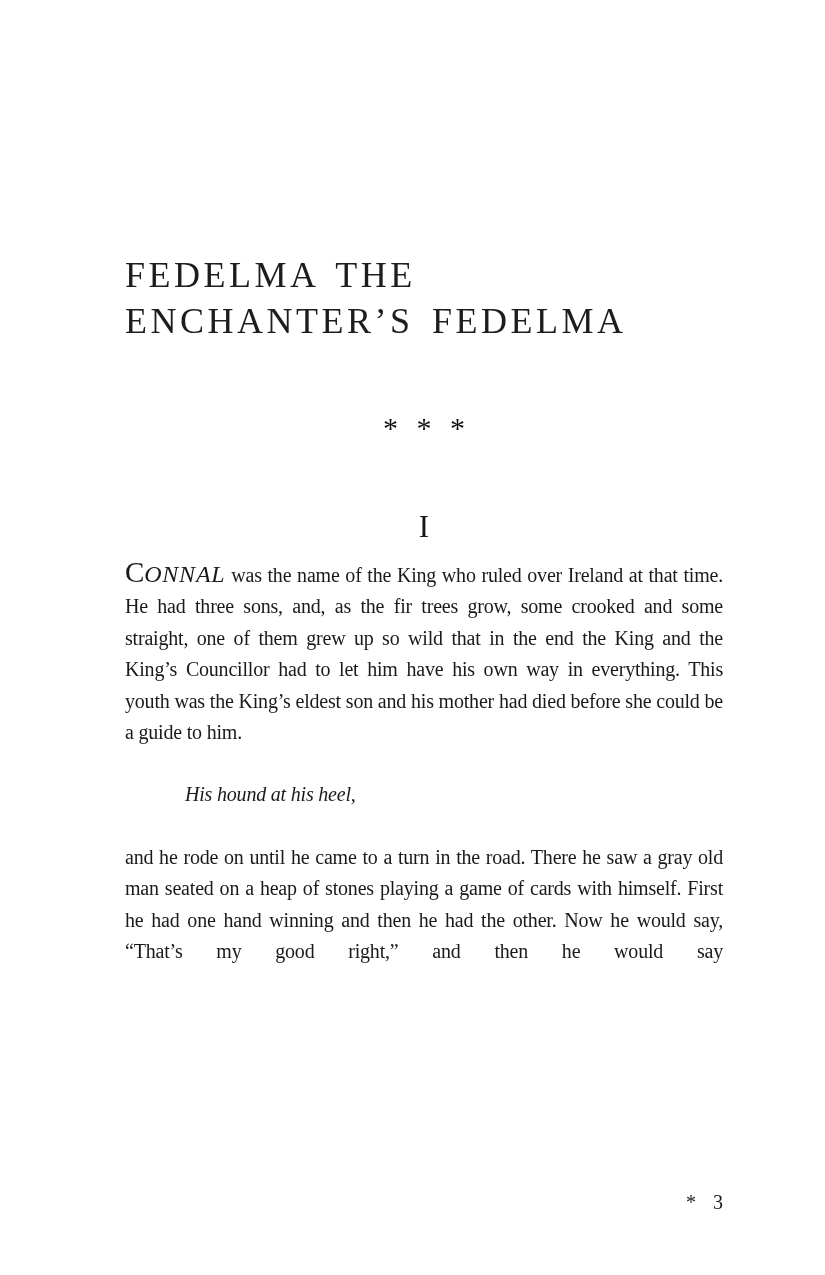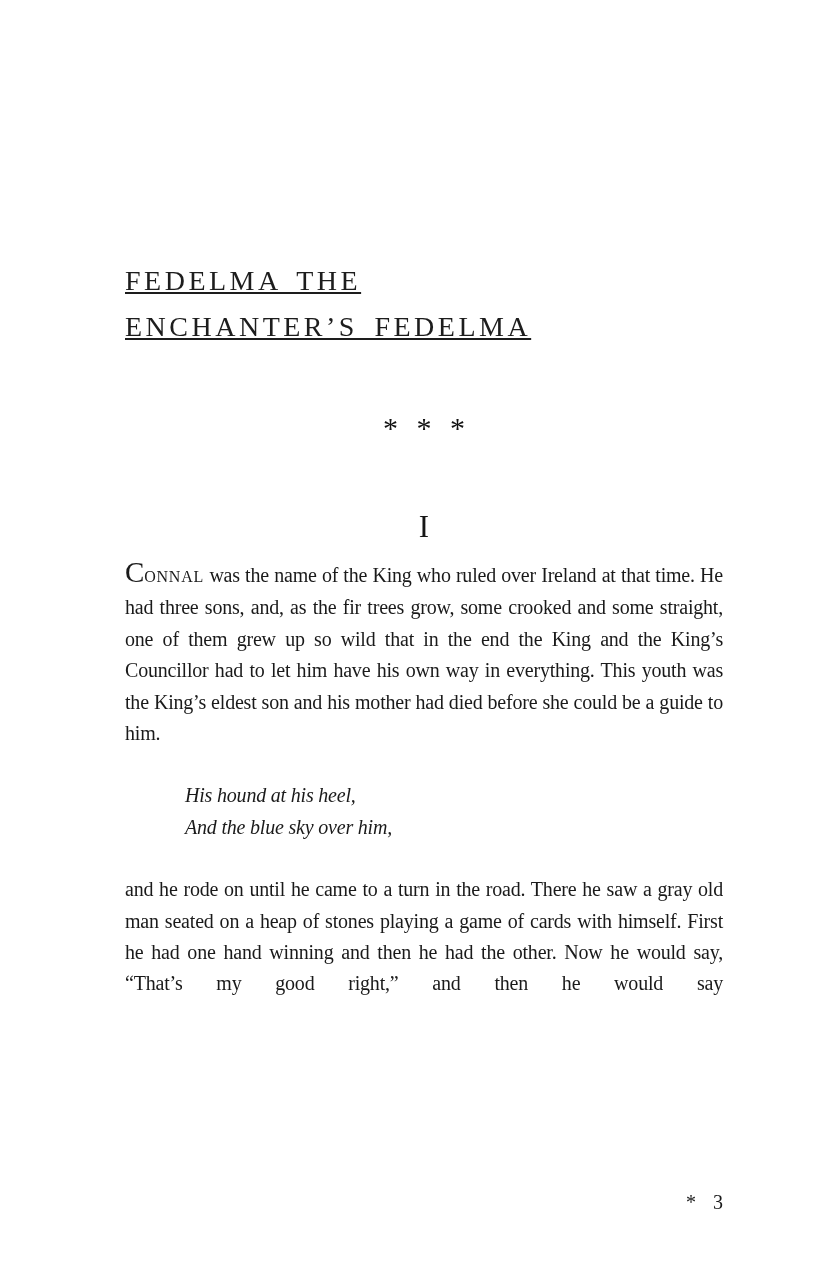--- a/index.html
+++ b/index.html
@@ -7,25 +7,24 @@
     width: 825px; height: 1275px;
     background: #ffffff;
     font-family: "Liberation Serif", serif;
     color: #1b1b1b;
     position: relative;
     overflow: hidden;
   }
   .page { position: absolute; inset: 0; background: #ffffff; }
 
   .title-block {
-    position: absolute; left: 125px; top: 258px;
-    font-size: 28px; line-height: 46px;
+    position: absolute; left: 125px; top: 252px;
+    font-size: 36px; line-height: 46px;
     letter-spacing: 3.5px; word-spacing: 6px;
     color: #1d1d1d;
-    text-decoration: underline;
   }
 
   .divider {
     position: absolute; left: 125px; top: 411px; width: 598px;
     text-align: center;
     font-size: 30px; word-spacing: 11px; color: #141414;
   }
 
   .chapter {
     position: absolute; left: 125px; top: 509px; width: 598px;
@@ -37,21 +36,21 @@
     position: absolute; left: 125px; top: 557px; width: 598px;
     font-size: 20px; line-height: 31.4px;
     letter-spacing: -0.2px;
     color: #1a1a1a;
   }
   .para { margin: 0; text-align: justify; }
   .para.indent { text-indent: 38px; }
   .para.fill-last { text-align-last: justify; }
 
   .lead-initial { font-size: 29px; }
-  .lead-caps { font-size: 16px; letter-spacing: 0.8px; }
+  .lead-caps { font-size: 24px; letter-spacing: 0.8px; font-style: italic; }
 
   .verse {
     margin: 31px 0 31px 60px;
     font-style: italic;
     text-align: left;
   }
   .verse-line { margin: 0; }
 
   .folio {
     position: absolute; left: 125px; top: 1191px; width: 598px;
@@ -72,21 +71,20 @@
   <div class="divider">* * *</div>
 
   <div class="chapter">I</div>
 
   <main class="body-text">
     <p class="para"><span class="lead-initial">C</span><span class="lead-caps">ONNAL</span><span> was the name of the King who ruled over Ireland at that time. He had three sons, and, as the fir trees grow, some crooked and some straight, one of them grew up so wild that in the end the King and the King’s Councillor had to let him have his own way in everything. This youth was the King’s eldest son and his mother had died before she could be a guide to him.</span></p>
 
 
     <div class="verse">
       <p class="verse-line">His hound at his heel,</p>
-      <p class="verse-line">And the blue sky over him,</p>
     </div>
 
     <p class="para fill-last">and he rode on until he came to a turn in the road. There he saw a gray old man seated on a heap of stones playing a game of cards with himself. First he had one hand winning and then he had the other. Now he would say, “That’s my good right,” and then he would say</p>
   </main>
 
   <footer class="folio">
     <span class="folio-star">*</span><span>3</span>
   </footer>
 
 </div>

